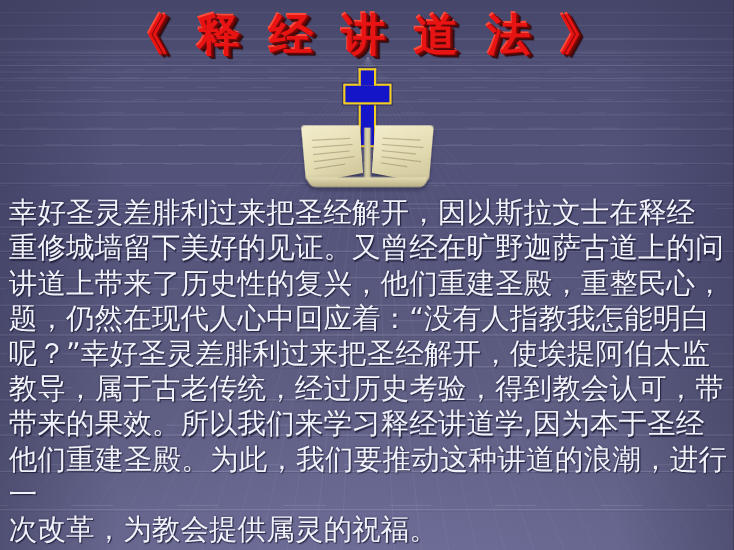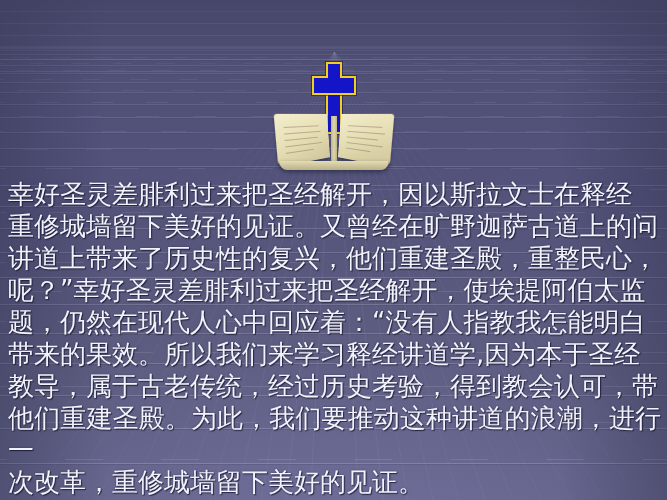--- a/index.html
+++ b/index.html
@@ -469,20 +469,21 @@
       <i style="top: 459.476px; left: 65px; width: 38px; opacity: 0.68;"></i>
       <i style="top: 459.476px; left: 161px; width: 38px; opacity: 0.68;"></i>
       <i style="top: 459.476px; left: 258px; width: 38px; opacity: 0.68;"></i>
       <i style="top: 459.476px; left: 354px; width: 38px; opacity: 0.68;"></i>
       <i style="top: 459.476px; left: 450px; width: 38px; opacity: 0.68;"></i>
       <i style="top: 459.476px; left: 546px; width: 38px; opacity: 0.68;"></i>
       <i style="top: 459.476px; left: 643px; width: 38px; opacity: 0.68;"></i>
     </div>
   <div class="bg-vignette"></div>
 
+  <div class="title">《 释 经 讲 道 法 》</div>
 
   <div class="emblem">
     <div class="cross">
       <div class="bar v"></div>
       <div class="bar h"></div>
       <div class="v-top"></div>
     </div>
     <div class="book">
       <div class="page left">
         <i class="ln" style="left:8px;top:12px;width:38px"></i>
@@ -500,21 +501,21 @@
       </div>
       <div class="spine"></div>
       <div class="edge"></div>
     </div>
   </div>
 
   <div class="body-text" id="bodyText">
       <p>幸好圣灵差腓利过来把圣经解开，因以斯拉文士在释经</p>
       <p>重修城墙留下美好的见证。又曾经在旷野迦萨古道上的问</p>
       <p>讲道上带来了历史性的复兴，他们重建圣殿，重整民心，</p>
+      <p>题，仍然在现代人心中回应着：“没有人指教我怎能明白</p>
       <p>呢？”幸好圣灵差腓利过来把圣经解开，使埃提阿伯太监</p>
-      <p>题，仍然在现代人心中回应着：“没有人指教我怎能明白</p>
+      <p>教导，属于古老传统，经过历史考验，得到教会认可，带</p>
       <p>带来的果效。所以我们来学习释经讲道学,因为本于圣经</p>
-      <p>教导，属于古老传统，经过历史考验，得到教会认可，带</p>
       <p>他们重建圣殿。为此，我们要推动这种讲道的浪潮，进行一</p>
-      <p>次改革，重修城墙留下美好的见证。</p>
+      <p>次改革，为教会提供属灵的祝福。</p>
     </div>
 
 </div>
 
 </body></html>

